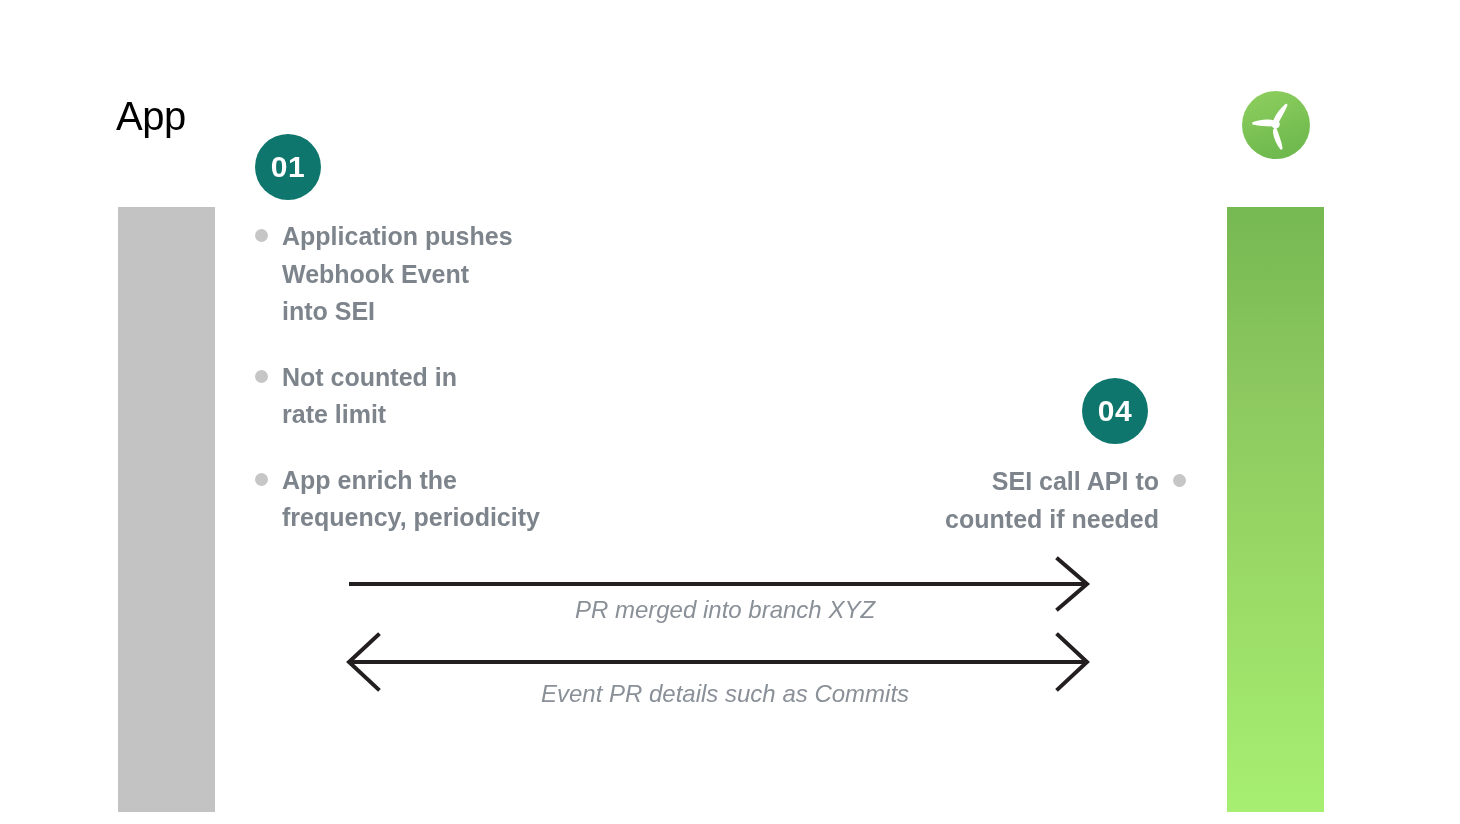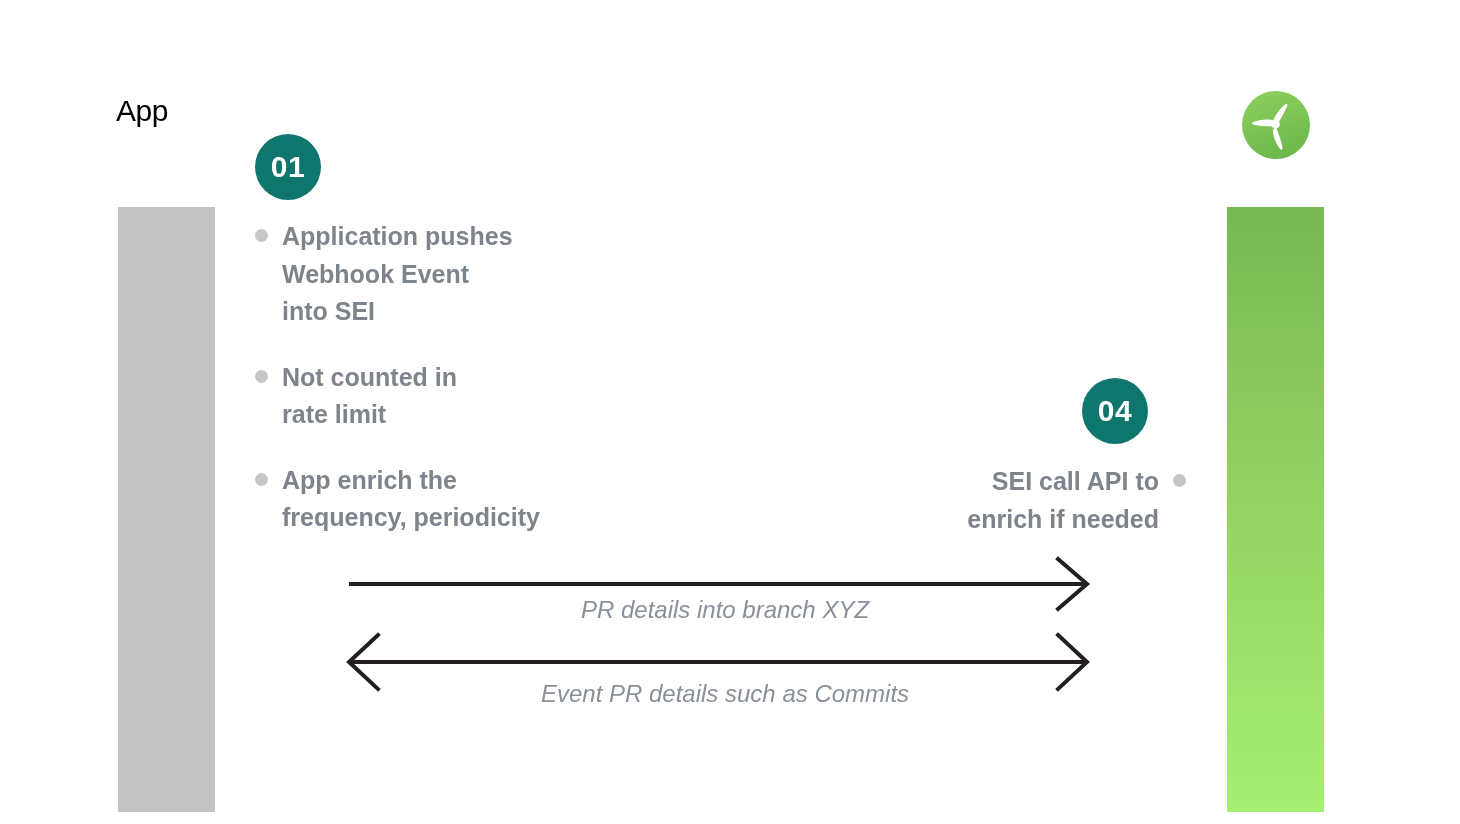--- a/index.html
+++ b/index.html
@@ -18,21 +18,21 @@
     height: 824px;
     background: #ffffff;
     overflow: hidden;
   }
 
   
   .actor-title {
     position: absolute;
     left: 116px;
     top: 96px;
-    font-size: 30px;
+    font-size: 40px;
     line-height: 1;
     color: #000000;
     letter-spacing: -0.5px;
     white-space: nowrap;
   }
   .lane-gray {
     position: absolute;
     left: 118px;
     top: 207px;
     width: 97px;
@@ -195,38 +195,38 @@
     </div>
   </div>
 
   <div class="badge badge-02">
     <span>04</span>
   </div>
 
   <div class="bullets-right">
     <div class="bullet">
       <span class="bullet-text">SEI call API to
-enrich if needed</span>
+counted if needed</span>
       <span class="dot"></span>
     </div>
   </div>
 
   <div class="arrows">
     <svg width="790" height="170" viewBox="0 0 790 170" xmlns="http://www.w3.org/2000/svg">
 
       <g>
         <line x1="19" y1="29" x2="755" y2="29" stroke="#231f20" stroke-width="4"></line>
         <polyline points="728,4 757,29 728,54" fill="none" stroke="#231f20" stroke-width="4" stroke-linecap="square" stroke-linejoin="miter"></polyline>
       </g>
 
       <g>
         <line x1="21" y1="107" x2="755" y2="107" stroke="#231f20" stroke-width="4"></line>
         <polyline points="48,80 19,107 48,134" fill="none" stroke="#231f20" stroke-width="4" stroke-linecap="square" stroke-linejoin="miter"></polyline>
         <polyline points="728,80 757,107 728,134" fill="none" stroke="#231f20" stroke-width="4" stroke-linecap="square" stroke-linejoin="miter"></polyline>
       </g>
     </svg>
   </div>
 
-  <div class="arrow-label label-1">PR details into branch XYZ</div>
+  <div class="arrow-label label-1">PR merged into branch XYZ</div>
 
   <div class="arrow-label label-2">Event PR details such as Commits</div>
 
 </div>
 
 </body></html>

